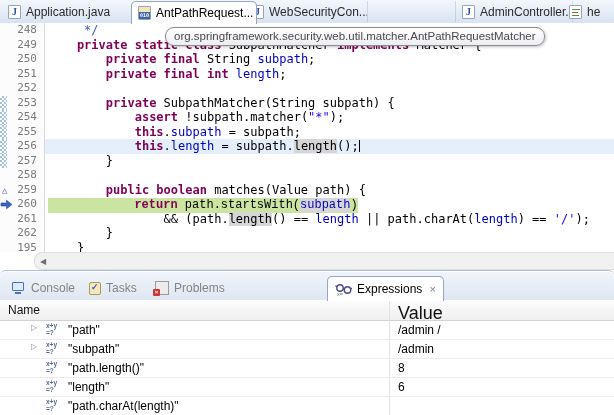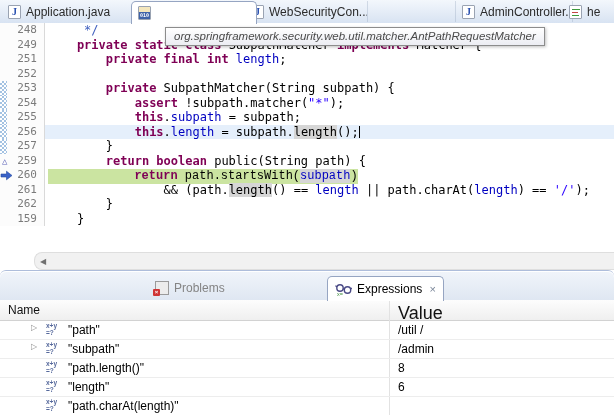--- a/index.html
+++ b/index.html
@@ -48,22 +48,22 @@
   .kw{color:#7f0055;font-weight:bold;}
   .str{color:#2a00ff;}
   .field{color:#0000c0;}
   .comment{color:#3f5fbf;}
   .plain{color:#000;}
   .occ{background:#d6d6d6;}
   .caret{display:inline-block;width:1.5px;height:12px;background:#000;vertical-align:-2px;}
 
   
   .tooltip{position:absolute;left:165px;top:27px;z-index:9;padding:2px 8px 3px 8px;
-           background:linear-gradient(#ffffff,#ecedf3);border:1px solid #8c8c8c;border-radius:0;
-           font-size:11.5px;color:#4a4a4a;white-space:nowrap;box-shadow:1px 1px 3px rgba(0,0,0,.25);font-style:italic;}
+           background:linear-gradient(#ffffff,#ecedf3);border:1px solid #8c8c8c;border-radius:9px;
+           font-size:11.5px;color:#4a4a4a;white-space:nowrap;box-shadow:1px 1px 3px rgba(0,0,0,.25);}
 
   
   .hscroll{position:absolute;top:252px;left:34px;right:0;height:16px;background:#f1f1f1;
            border:1px solid #dedede;border-right:none;border-radius:8px 0 0 8px;
            display:flex;align-items:center;}
   .hscroll .arr{width:16px;text-align:center;color:#707070;font-size:8px;}
 
   
   .panel{position:absolute;top:270px;left:0;width:614px;height:145px;background:#fff;
          border-top:1px solid #aebddb;border-radius:6px 6px 0 0;box-sizing:border-box;}
@@ -112,20 +112,21 @@
   <div class="etab" style="left:2px;width:128px;">
     <span class="fico">
         <span class="jletter">J</span>
       </span>
     <span>Application.java</span>
   </div>
   <div class="etab active" style="left:131px;width:112px;">
     <span class="fico classf">
         <span class="bin">010</span>
       </span>
+    <span>AntPathRequest...</span>
 
   </div>
   <div class="etab" style="left:245px;width:110px;">
     <span class="fico">
         <span class="jletter">J</span>
       </span>
     <span>WebSecurityCon...</span>
   </div>
   <div class="etab" style="left:455px;width:104px;border-left:1px solid rgba(150,165,190,.35);">
     <span class="fico">
@@ -140,45 +141,58 @@
         <span class="l3"></span>
       </span>
     <span>he</span>
   </div>
 </div>
 
 <div class="editor">
   <div>
       <div class="code-row"><div class="gutter">248</div><div class="code-cell"><span><span class="comment">     */</span></span></div></div>
       <div class="code-row"><div class="gutter">249</div><div class="code-cell"><span><span class="kw">    private static class </span><span class="plain">SubpathMatcher </span><span class="kw">implements </span><span class="plain">Matcher {</span></span></div></div>
+      <div class="code-row"><div class="gutter">250</div><div class="code-cell"><span><span class="kw">        private final </span><span class="plain">String </span><span class="field">subpath</span><span class="plain">;</span></span></div></div>
       <div class="code-row"><div class="gutter">251</div><div class="code-cell"><span><span class="kw">        private final int </span><span class="field">length</span><span class="plain">;</span></span></div></div>
       <div class="code-row"><div class="gutter">252</div><div class="code-cell"><span></span></div></div>
       <div class="code-row"><div class="gutter"><span class="diff-hatch"></span>253</div><div class="code-cell"><span><span class="kw">        private </span><span class="plain">SubpathMatcher(String subpath) {</span></span></div></div>
       <div class="code-row"><div class="gutter"><span class="diff-hatch"></span>254</div><div class="code-cell"><span><span class="kw">            assert </span><span class="plain">!subpath.matcher(</span><span class="str">"*"</span><span class="plain">);</span></span></div></div>
       <div class="code-row"><div class="gutter"><span class="diff-hatch"></span>255</div><div class="code-cell"><span><span class="kw">            this</span><span class="plain">.</span><span class="field">subpath</span><span class="plain"> = subpath;</span></span></div></div>
       <div class="code-row bg-current"><div class="gutter"><span class="diff-hatch"></span>256</div><div class="code-cell"><span><span class="kw">            this</span><span class="plain">.</span><span class="field">length</span><span class="plain"> = subpath.</span><span class="plain occ">length</span><span class="plain">();</span><span class="caret"></span></span></div></div>
       <div class="code-row"><div class="gutter"><span class="diff-hatch"></span>257</div><div class="code-cell"><span><span class="plain">        }</span></span></div></div>
-      <div class="code-row"><div class="gutter"><span class="marker marker-triangle">△</span>259</div><div class="code-cell"><span><span class="kw">        return boolean </span><span class="plain">public(String path) {</span></span></div></div>
+      <div class="code-row"><div class="gutter">258</div><div class="code-cell"><span></span></div></div>
+      <div class="code-row"><div class="gutter"><span class="marker marker-triangle">△</span>259</div><div class="code-cell"><span><span class="kw">        public boolean </span><span class="plain">matches(Value path) {</span></span></div></div>
       <div class="code-row bg-debug"><div class="gutter"><span class="marker marker-pointer"><svg width="13" height="11" viewBox="0 0 13 11">
               <path d="M1 4 h5.5 V1.2 L12 5.5 6.5 9.8 V7 H1 z" fill="#3a62c8" stroke="#244a9e" stroke-width="0.6"></path>
             </svg></span>260</div><div class="code-cell"><span class="debug-span"><span class="kw">            return </span><span class="plain">path.startsWith(</span><span class="field occ">subpath</span><span class="plain">)</span></span></div></div>
       <div class="code-row"><div class="gutter">261</div><div class="code-cell"><span><span class="plain">                &amp;&amp; (path.</span><span class="plain occ">length</span><span class="plain">() == </span><span class="field">length</span><span class="plain"> || path.charAt(</span><span class="field">length</span><span class="plain">) == </span><span class="str">'/'</span><span class="plain">);</span></span></div></div>
       <div class="code-row"><div class="gutter">262</div><div class="code-cell"><span><span class="plain">        }</span></span></div></div>
-      <div class="code-row"><div class="gutter">159</div><div class="code-cell"><span><span class="plain">    }</span></span></div></div>
+      <div class="code-row"><div class="gutter">195</div><div class="code-cell"><span><span class="plain">    }</span></span></div></div>
     </div>
 </div>
 
 <div class="tooltip">org.springframework.security.web.util.matcher.AntPathRequestMatcher</div>
 
 <div class="hscroll">
   <span class="arr">◀</span>
 </div>
 
 <div class="panel">
   <div class="vtabs">
+    <div class="vtab" style="left:5px;">
+      <span class="ico-console">
+          <span class="scr"></span>
+          <span class="std"></span>
+        </span>
+      <span>Console</span>
+    </div>
+    <div class="vtab" style="left:82px;">
+      <span class="ico-tasks"></span>
+      <span>Tasks</span>
+    </div>
     <div class="vtab" style="left:148px;">
       <span class="ico-problems">
           <span class="bad">×</span>
         </span>
       <span>Problems</span>
     </div>
     <div class="vtab" style="left:237px;margin-top:24px;">
       <span class="ico-exec"></span>
       <span>Executables</span>
     </div>
@@ -200,21 +214,21 @@
   <div class="tblhead">
     <span class="h1">Name</span>
     <span class="h2">Value</span>
   </div>
   <div class="coldiv"></div>
   <div class="rows">
       <div class="xrow">
         <span class="exp">▷</span>
         <span class="wico">x+y<br>=?</span>
         <span class="nm">"path"</span>
-        <span class="vl">/util /</span>
+        <span class="vl">/admin /</span>
       </div>
       <div class="xrow">
         <span class="exp">▷</span>
         <span class="wico">x+y<br>=?</span>
         <span class="nm">"subpath"</span>
         <span class="vl">/admin</span>
       </div>
       <div class="xrow">
         <span class="wico">x+y<br>=?</span>
         <span class="nm">"path.length()"</span>

